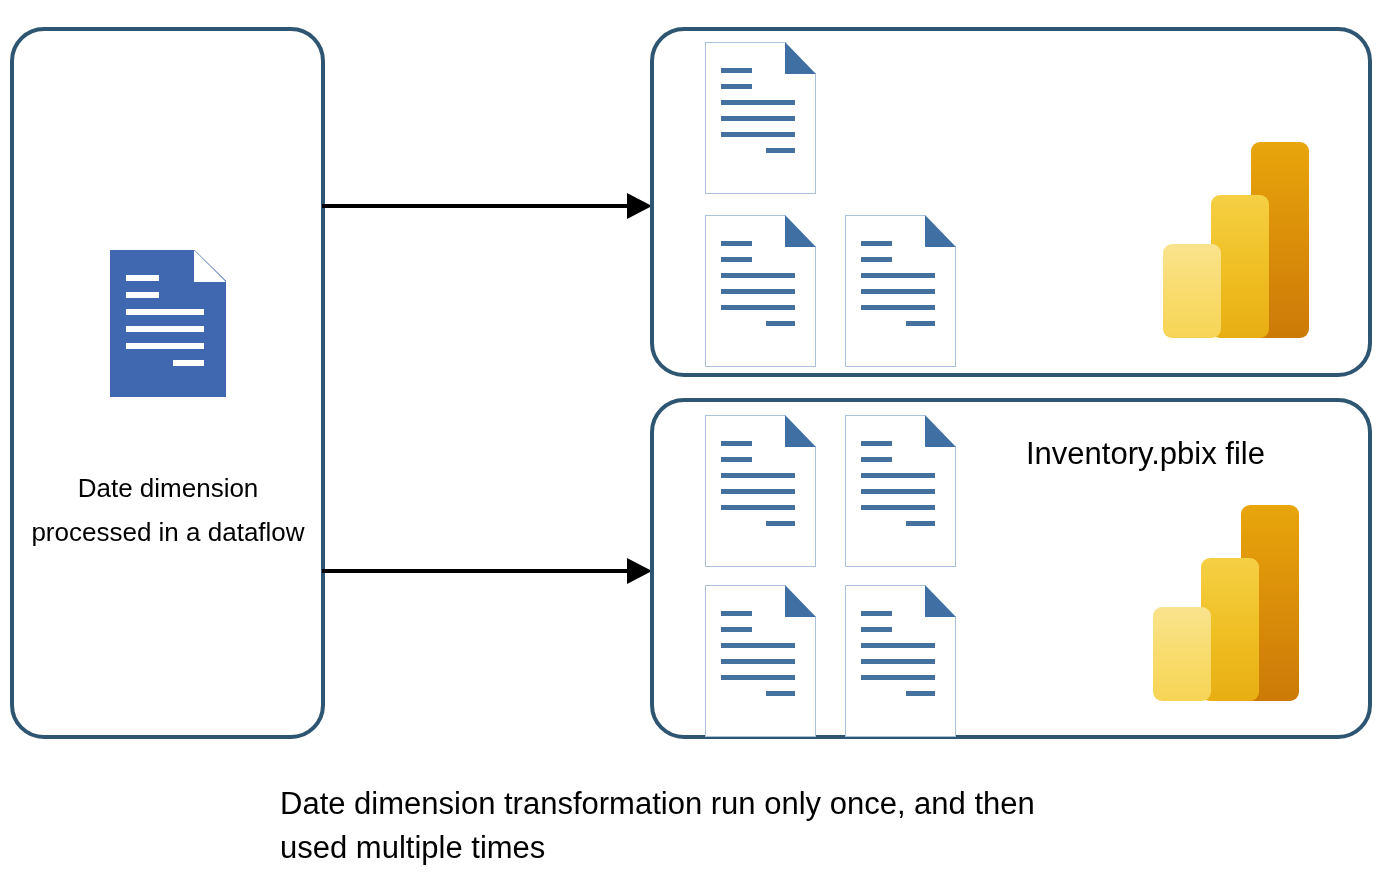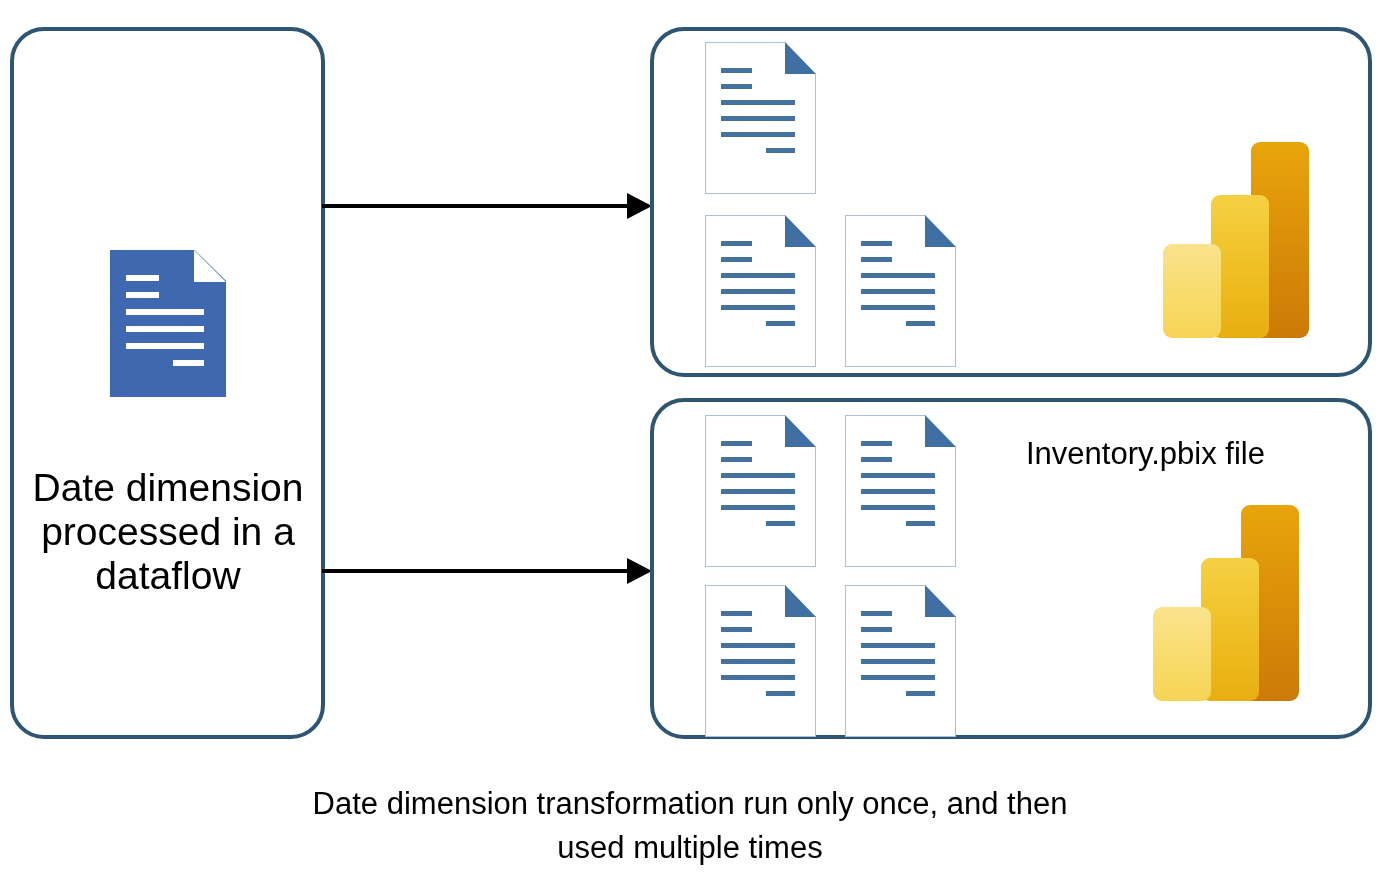--- a/index.html
+++ b/index.html
@@ -59,31 +59,31 @@
 
   #sales-title  { left: 1046px; top: 62px; }
   #inventory-title { left: 1026px; top: 436px; text-align: right; }
 
   #source-caption {
     position: absolute;
     left: 22px;
     top: 466px;
     width: 292px;
     text-align: center;
-    font-size: 39px;
+    font-size: 26px;
     line-height: 44px;
     color: #000000;
   }
 
   #bottom-caption {
     position: absolute;
     left: 280px;
     top: 782px;
     width: 820px;
-    text-align: center;
+    text-align: left;
     font-size: 31px;
     line-height: 44px;
     color: #000000;
   }
 
   
   .arrow { position: absolute; }
   .arrow .shaft {
     position: absolute;
     left: 0;

